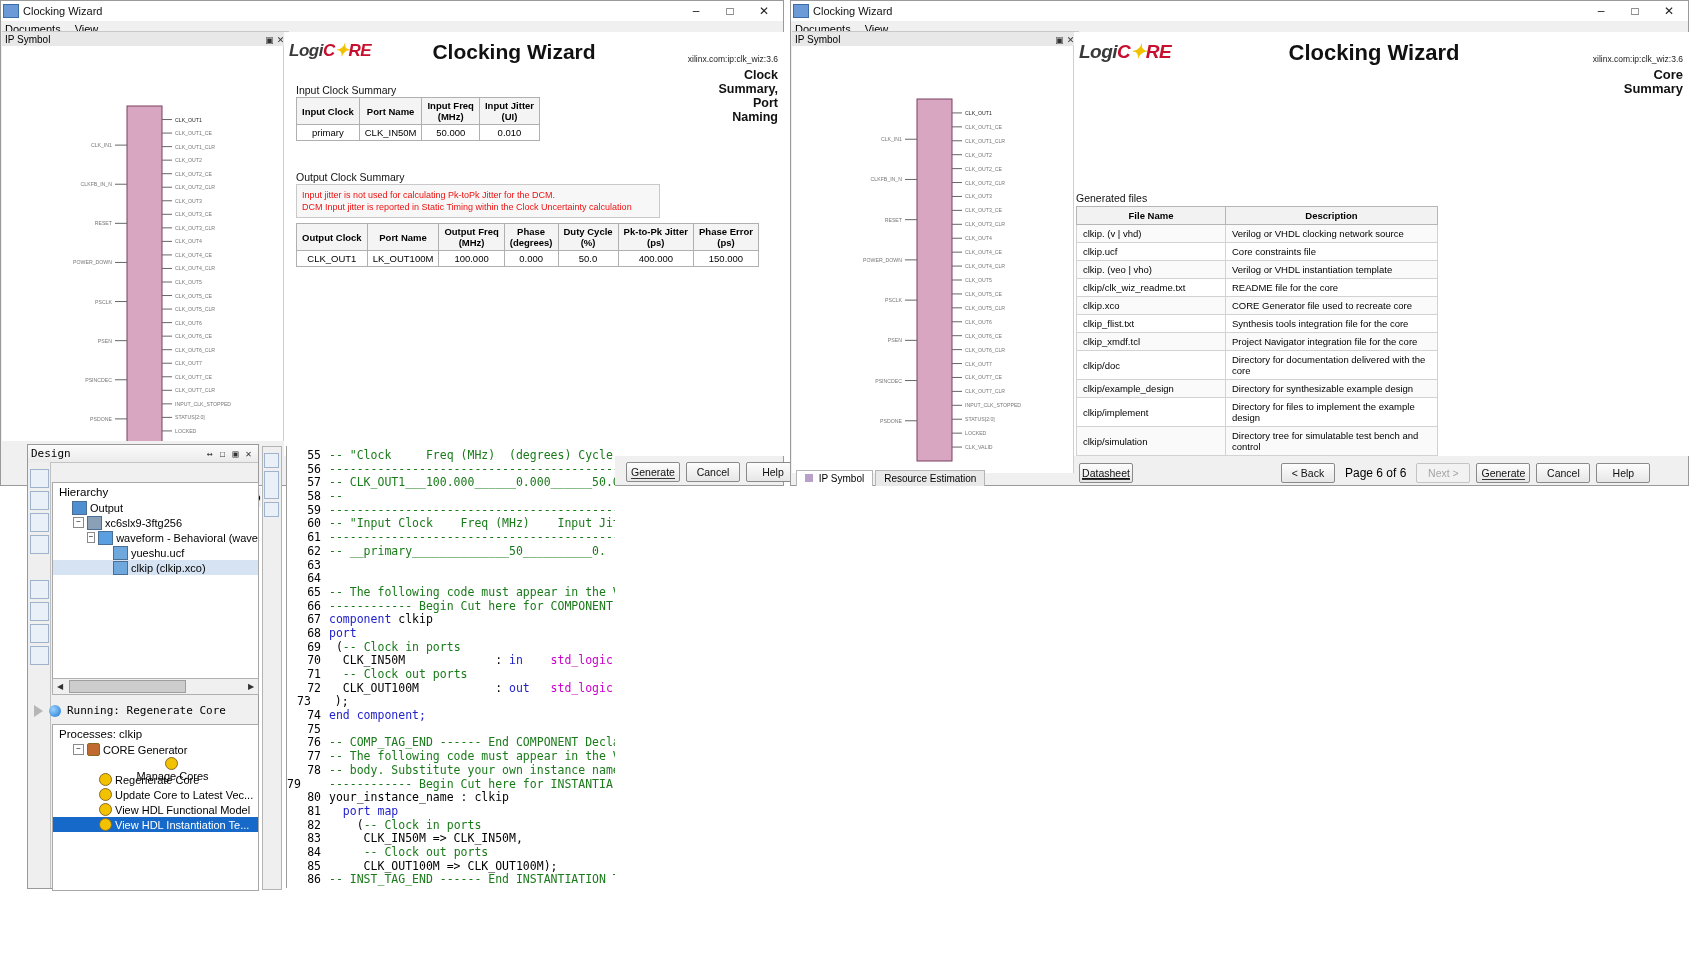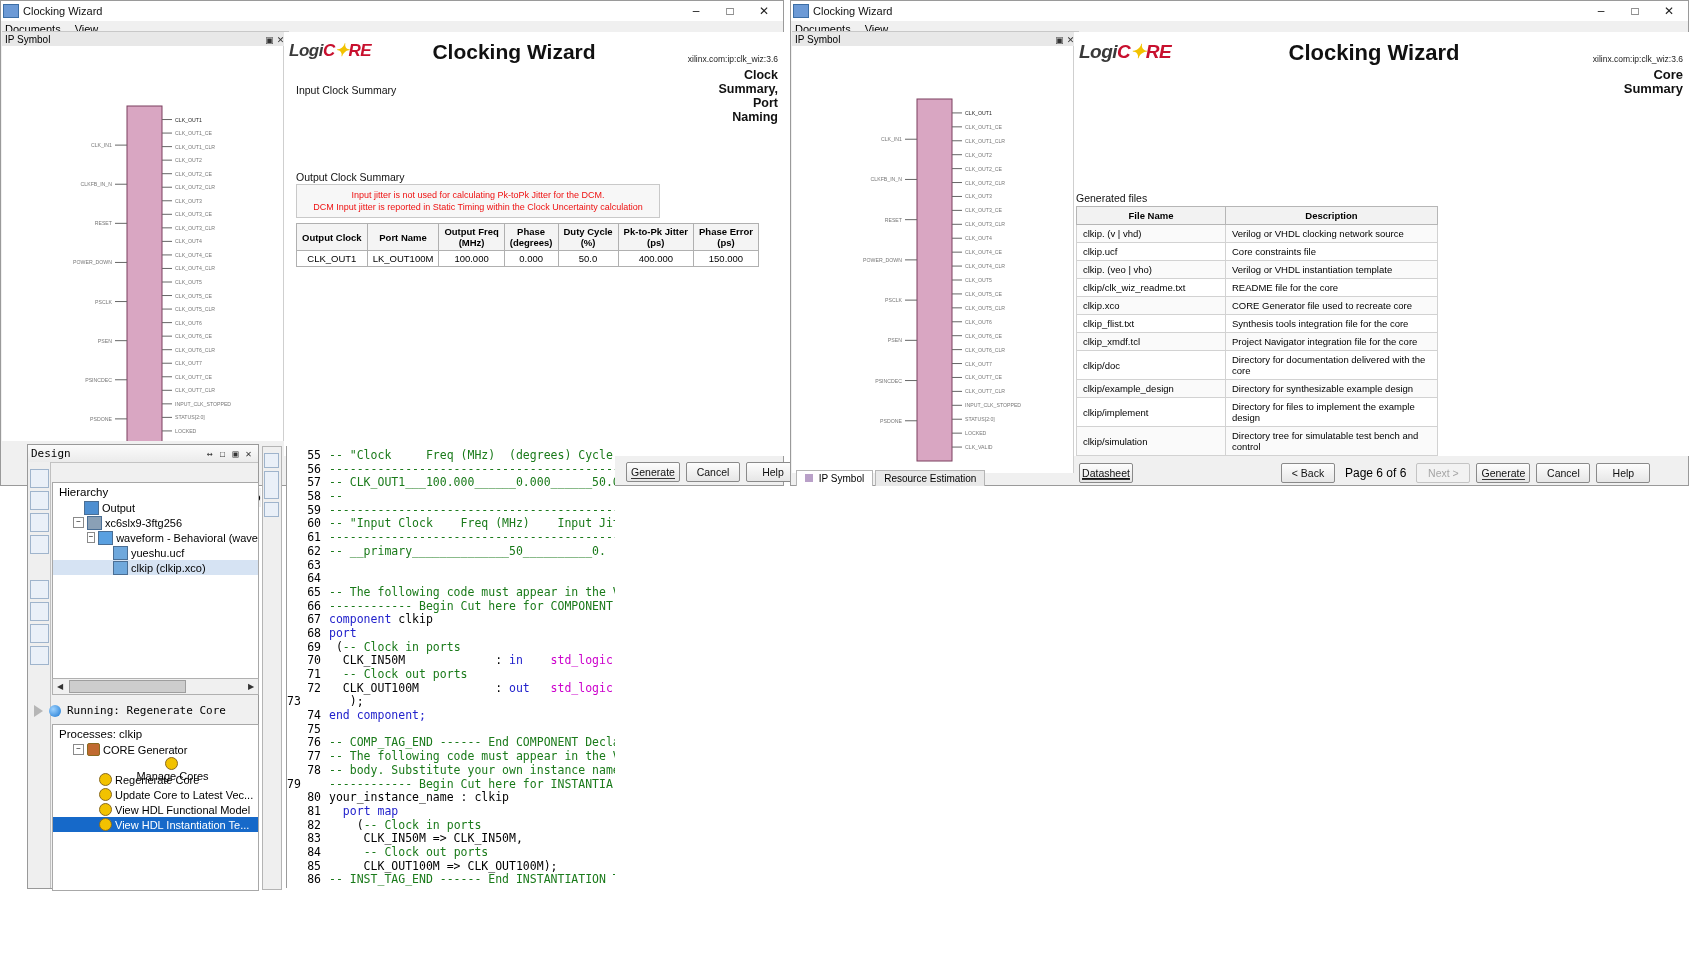--- a/index.html
+++ b/index.html
@@ -179,23 +179,41 @@
     <div class="wizTitle" style="position:absolute;left:80px;top:8px;width:300px;">Clocking Wizard</div>
     <div class="ipver" style="position:absolute;right:6px;top:22px;">xilinx.com:ip:clk_wiz:3.6</div>
     <div class="rightTitle" style="position:absolute;right:6px;top:36px;width:120px;">
       <div>Clock</div>
       <div>Summary,</div>
       <div>Port</div>
       <div>Naming</div>
     </div>
 
     <div class="sectionLabel" style="position:absolute;left:12px;top:52px;">Input Clock Summary</div>
+    <table class="ipt" style="position:absolute;left:12px;top:65px;">
+      <thead>
+          <tr id="ics-head">
+            <th>Input Clock</th>
+            <th>Port Name</th>
+            <th>Input Freq<br>(MHz)</th>
+            <th>Input Jitter<br>(UI)</th>
+          </tr>
+        </thead>
+      <tbody id="ics-body">
+          <tr>
+            <td>primary</td>
+            <td>CLK_IN50M</td>
+            <td>50.000</td>
+            <td>0.010</td>
+          </tr>
+        </tbody>
+    </table>
 
     <div class="sectionLabel" style="position:absolute;left:12px;top:139px;">Output Clock Summary</div>
-    <div class="warnbox" style="position:absolute;left:12px;top:152px;width:352px;text-align:center;">
+    <div class="warnbox" style="position:absolute;left:12px;top:152px;width:352px;">
       <div>Input jitter is not used for calculating Pk-toPk Jitter for the DCM.</div>
       <div>DCM Input jitter is reported in Static Timing within the Clock Uncertainty calculation</div>
     </div>
     <table class="ipt" style="position:absolute;left:12px;top:191px;">
       <thead>
           <tr id="ocs-head">
             <th>Output Clock</th>
             <th>Port Name</th>
             <th>Output Freq<br>(MHz)</th>
             <th>Phase<br>(degrees)</th>
@@ -446,21 +464,21 @@
   <span style="display:inline-block;width:12px;height:12px;background:#7aa7d9;border:1px solid #3e6c9e;"></span>
   <span>Implementatio</span>
   <span class="radio"></span>
   <span style="display:inline-block;width:12px;height:12px;background:#9ec19a;border:1px solid #567a52;"></span>
   <span>Simulatio</span>
 </div>
 
 <div class="treebox" style="left:52px;top:482px;width:205px;height:195px;">
   <div style="font-size:11.5px;padding:3px 0 2px 6px;">Hierarchy</div>
   <div id="hier-tree">
-      <div class="tnode" style="padding-left: 7px; margin-left: 12px;">
+      <div class="tnode" style="padding-left: 7px;">
         <span style="width: 9px; height: 9px; border: none; display: inline-block; margin-right: 3px; font-size: 8px; line-height: 8px; text-align: center; background: transparent;"></span>
         <span class="tico" style="background: rgb(78, 143, 209); border: 1px solid rgb(74, 110, 148); display: inline-block;"></span>
         <span>Output</span>
       </div>
       <div class="tnode" style="padding-left: 20px;">
         <span style="width: 9px; height: 9px; border: 1px solid rgb(138, 138, 138); display: inline-block; margin-right: 3px; font-size: 8px; line-height: 8px; text-align: center; background: rgb(255, 255, 255);">−</span>
         <span class="tico" style="background: rgb(138, 160, 182); border: 1px solid rgb(74, 110, 148); display: inline-block;"></span>
         <span>xc6slx9-3ftg256</span>
       </div>
       <div class="tnode" style="padding-left: 34px;">
@@ -542,21 +560,21 @@
       <div class="codeline"><span style="display: inline-block; width: 34px; text-align: right; color: rgb(0, 0, 0); margin-right: 8px;">63</span><span class="pl"></span></div>
       <div class="codeline"><span style="display: inline-block; width: 34px; text-align: right; color: rgb(0, 0, 0); margin-right: 8px;">64</span><span class="pl"></span></div>
       <div class="codeline"><span style="display: inline-block; width: 34px; text-align: right; color: rgb(0, 0, 0); margin-right: 8px;">65</span><span class="cm">-- The following code must appear in the V</span></div>
       <div class="codeline"><span style="display: inline-block; width: 34px; text-align: right; color: rgb(0, 0, 0); margin-right: 8px;">66</span><span class="cm">------------ Begin Cut here for COMPONENT</span></div>
       <div class="codeline"><span style="display: inline-block; width: 34px; text-align: right; color: rgb(0, 0, 0); margin-right: 8px;">67</span><span class="kw">component</span><span class="pl"> clkip</span></div>
       <div class="codeline"><span style="display: inline-block; width: 34px; text-align: right; color: rgb(0, 0, 0); margin-right: 8px;">68</span><span class="kw">port</span></div>
       <div class="codeline"><span style="display: inline-block; width: 34px; text-align: right; color: rgb(0, 0, 0); margin-right: 8px;">69</span><span class="pl"> (</span><span class="cm">-- Clock in ports</span></div>
       <div class="codeline"><span style="display: inline-block; width: 34px; text-align: right; color: rgb(0, 0, 0); margin-right: 8px;">70</span><span class="pl">  CLK_IN50M             : </span><span class="kw">in</span><span class="pl">    </span><span class="ty">std_logic;</span></div>
       <div class="codeline"><span style="display: inline-block; width: 34px; text-align: right; color: rgb(0, 0, 0); margin-right: 8px;">71</span><span class="pl">  </span><span class="cm">-- Clock out ports</span></div>
       <div class="codeline"><span style="display: inline-block; width: 34px; text-align: right; color: rgb(0, 0, 0); margin-right: 8px;">72</span><span class="pl">  CLK_OUT100M           : </span><span class="kw">out</span><span class="pl">   </span><span class="ty">std_logic</span></div>
-      <div class="codeline"><span style="display: inline-block; width: 34px; text-align: left; color: rgb(0, 0, 0); margin-right: 15px;">73</span><span class="pl">  );</span></div>
+      <div class="codeline"><span style="display: inline-block; width: 34px; text-align: center; color: rgb(0, 0, 0); margin-right: 0;">73</span><span class="pl">  );</span></div>
       <div class="codeline"><span style="display: inline-block; width: 34px; text-align: right; color: rgb(0, 0, 0); margin-right: 8px;">74</span><span class="kw">end component;</span></div>
       <div class="codeline"><span style="display: inline-block; width: 34px; text-align: right; color: rgb(0, 0, 0); margin-right: 8px;">75</span><span class="pl"></span></div>
       <div class="codeline"><span style="display: inline-block; width: 34px; text-align: right; color: rgb(0, 0, 0); margin-right: 8px;">76</span><span class="cm">-- COMP_TAG_END ------ End COMPONENT Decla</span></div>
       <div class="codeline"><span style="display: inline-block; width: 34px; text-align: right; color: rgb(0, 0, 0); margin-right: 8px;">77</span><span class="cm">-- The following code must appear in the V</span></div>
       <div class="codeline"><span style="display: inline-block; width: 34px; text-align: right; color: rgb(0, 0, 0); margin-right: 8px;">78</span><span class="cm">-- body. Substitute your own instance name</span></div>
       <div class="codeline"><span style="display: inline-block; width: 34px; text-align: left; color: rgb(0, 0, 0); margin-right: 8px;">79</span><span class="cm">------------ Begin Cut here for INSTANTIA</span></div>
       <div class="codeline"><span style="display: inline-block; width: 34px; text-align: right; color: rgb(0, 0, 0); margin-right: 8px;">80</span><span class="pl">your_instance_name : clkip</span></div>
       <div class="codeline"><span style="display: inline-block; width: 34px; text-align: right; color: rgb(0, 0, 0); margin-right: 8px;">81</span><span class="pl">  </span><span class="kw">port map</span></div>
       <div class="codeline"><span style="display: inline-block; width: 34px; text-align: right; color: rgb(0, 0, 0); margin-right: 8px;">82</span><span class="pl">    (</span><span class="cm">-- Clock in ports</span></div>
       <div class="codeline"><span style="display: inline-block; width: 34px; text-align: right; color: rgb(0, 0, 0); margin-right: 8px;">83</span><span class="pl">     CLK_IN50M =&gt; CLK_IN50M,</span></div>

